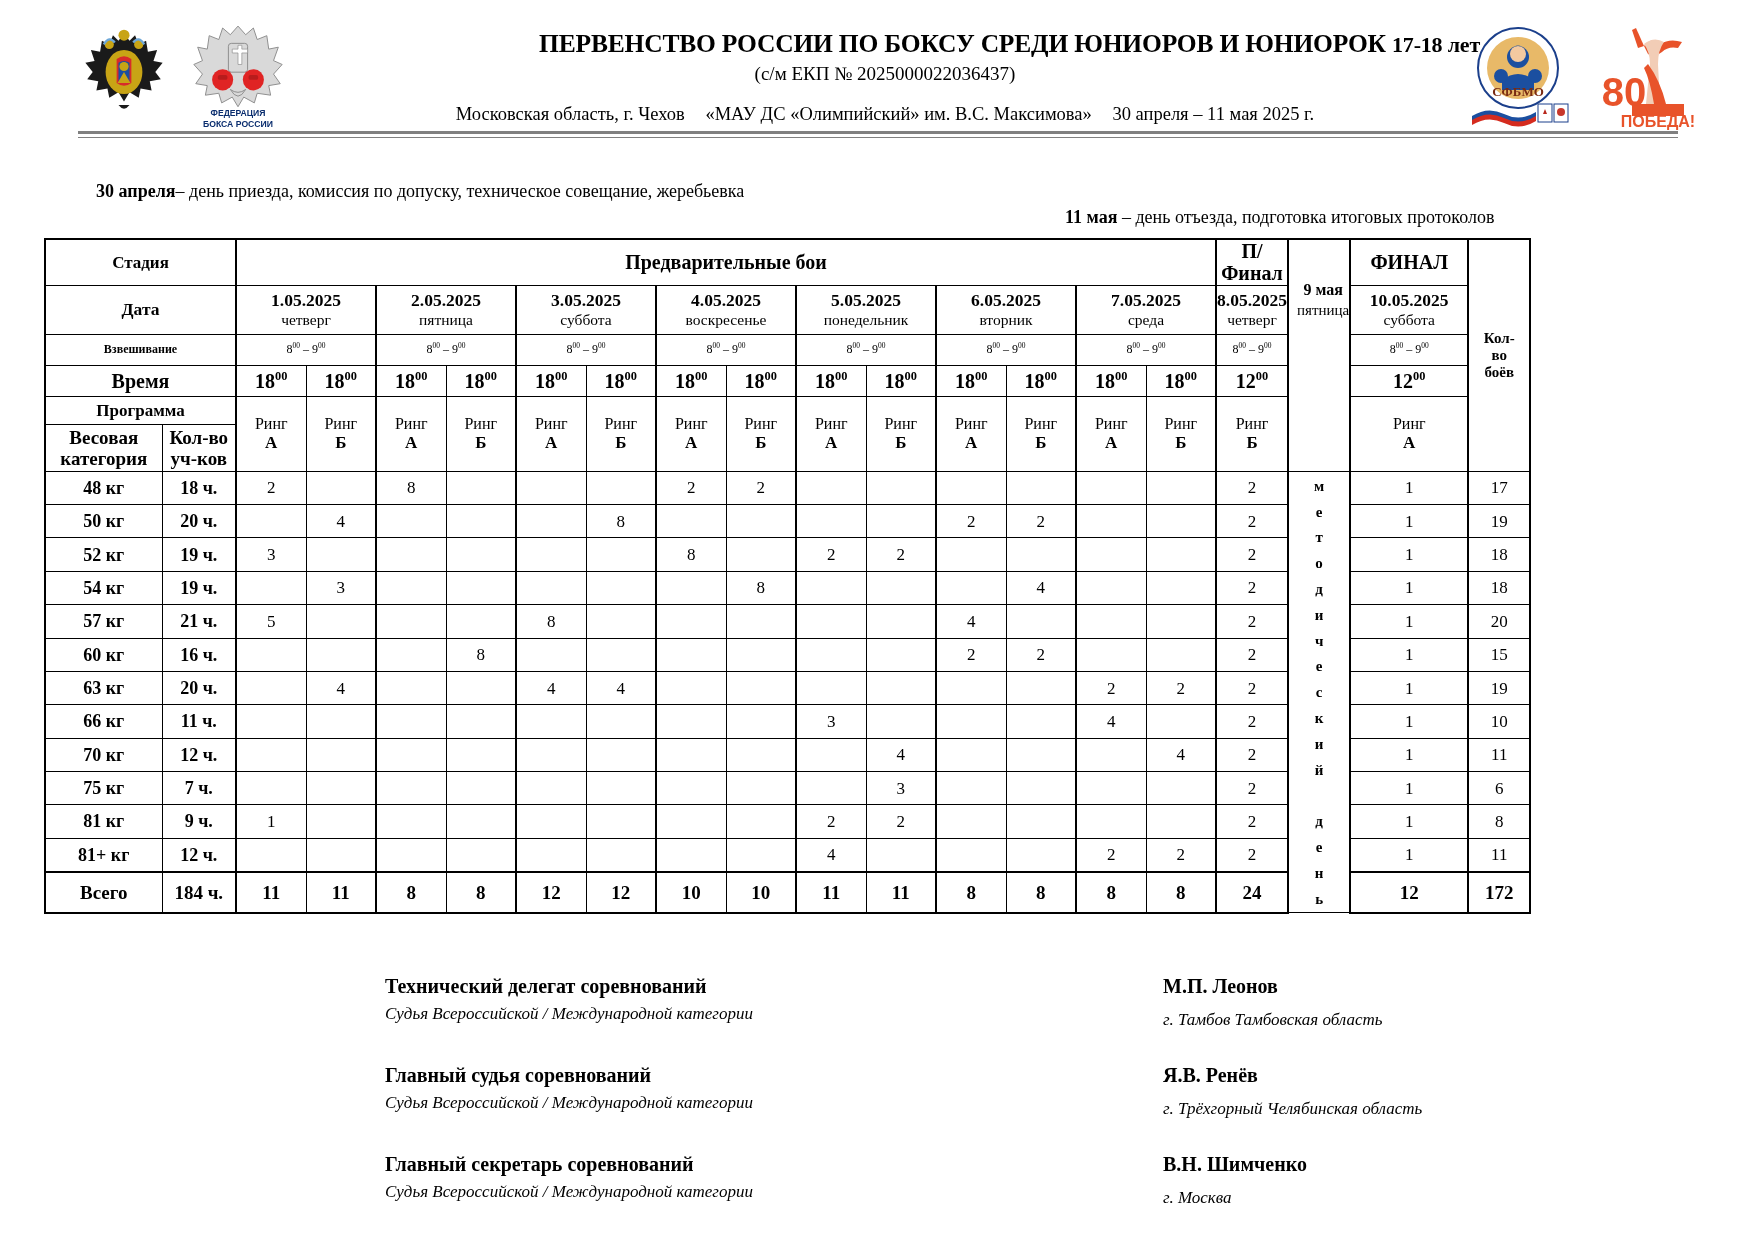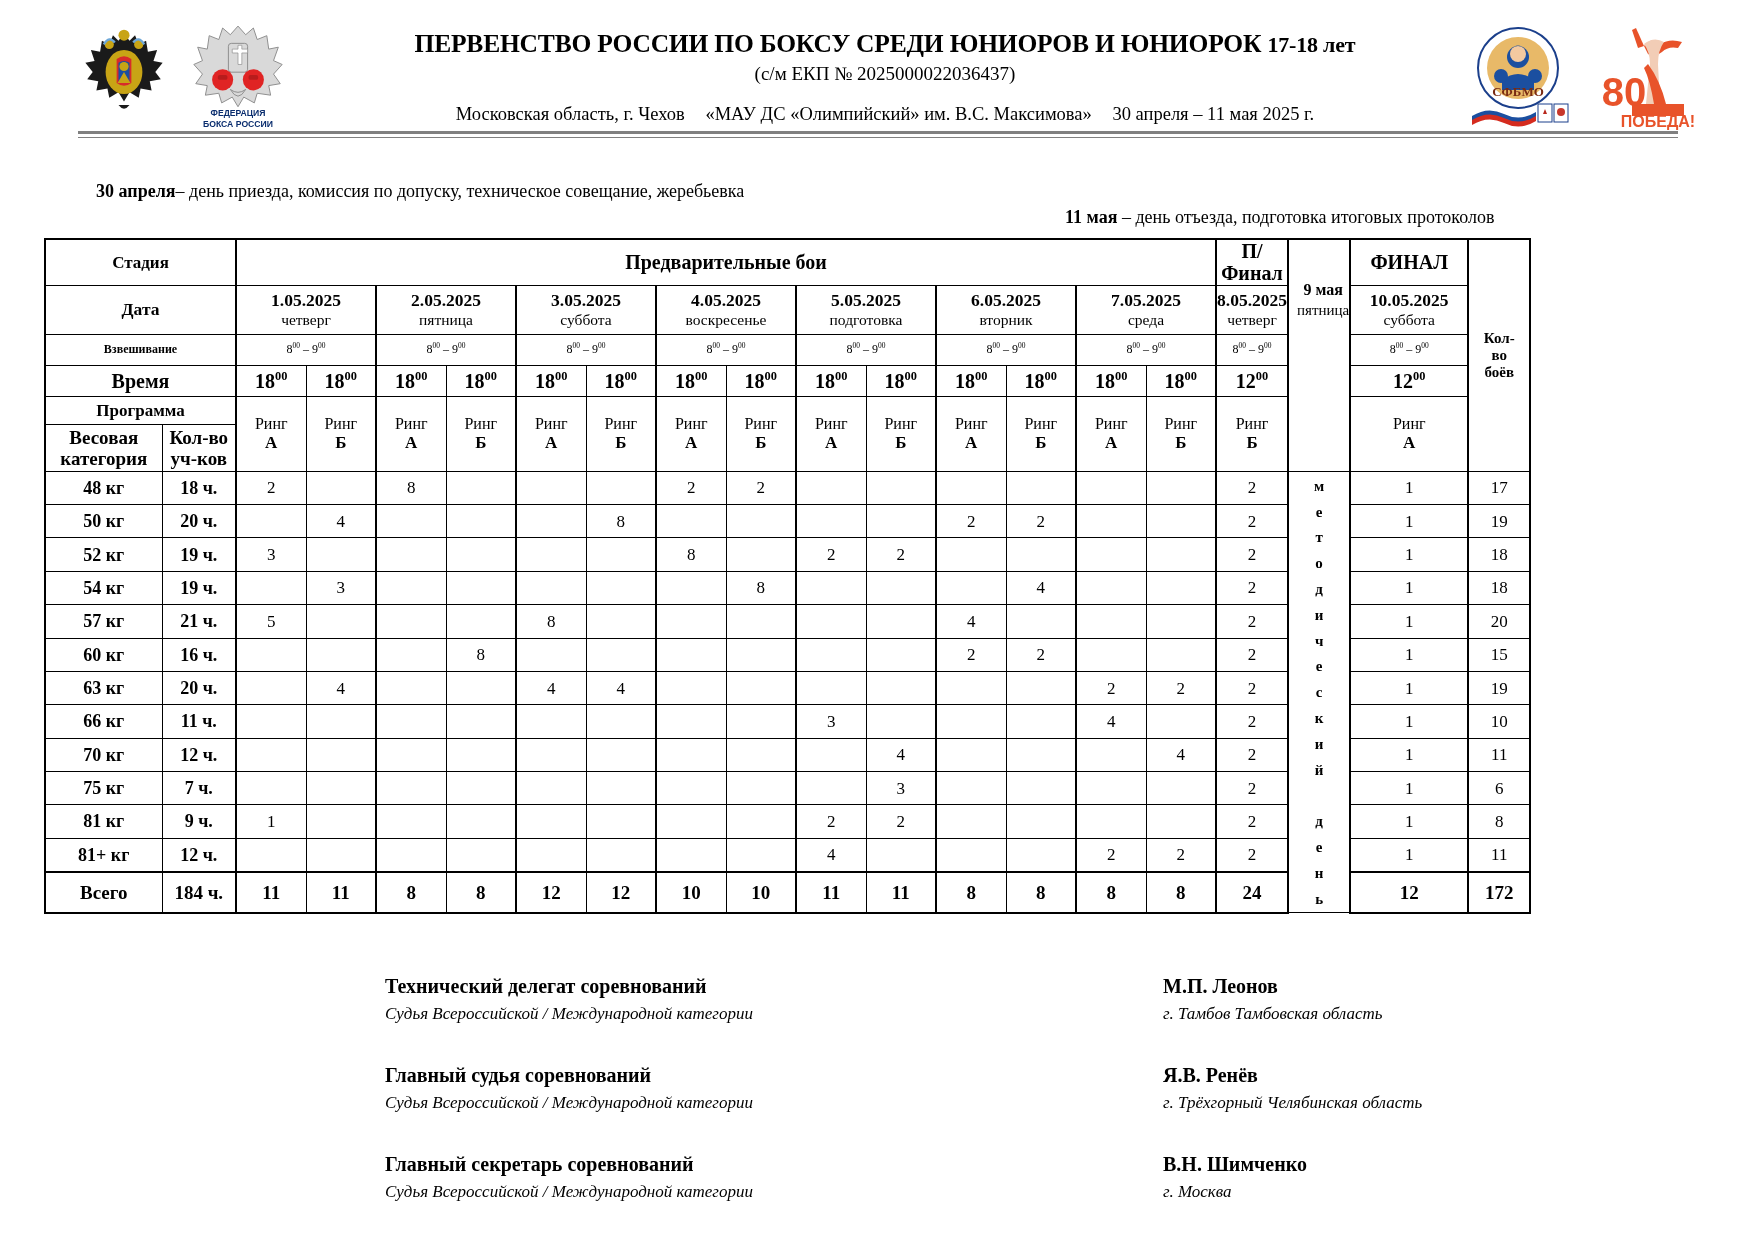--- a/index.html
+++ b/index.html
@@ -43,20 +43,21 @@
     top: 30px;
     width: 1190px;
     text-align: center;
   }
   .main-title {
     font-size: 25.5px;
     font-weight: bold;
     letter-spacing: -0.2px;
     line-height: 1.12;
     white-space: nowrap;
+    text-align: right;
   }
   .main-title .years {
     font-size: 22px;
   }
   .sub-code {
     font-size: 19px;
     margin-top: 4px;
   }
   .venue-line {
     position: absolute;
@@ -157,21 +158,21 @@
     left: 0;
     top: 975px;
     width: 1755px;
   }
   .sig-row { position: relative; height: 89px; }
   .sig-left { position: absolute; left: 385px; }
   .sig-right { position: absolute; left: 1163px; }
   .sig-role { font-size: 20px; font-weight: bold; }
   .sig-qual { font-size: 17px; font-style: italic; margin-top: 6px; }
   .sig-name { font-size: 20px; font-weight: bold; }
-  .sig-city { font-size: 17px; font-style: italic; margin-top: 6px; }
+  .sig-city { font-size: 17px; font-style: italic; margin-top: 12px; }
 </style>
 </head>
 <body>
 
 <div class="page">
 
   <div class="header">
 
     <svg class="logo logo-rf" viewBox="0 0 100 100">
       <g>
@@ -309,21 +310,21 @@
             <td class="thick-l" colspan="2">
               <div class="date-main">3.05.2025</div>
               <div class="date-dow">суббота</div>
             </td>
             <td class="thick-l" colspan="2">
               <div class="date-main">4.05.2025</div>
               <div class="date-dow">воскресенье</div>
             </td>
             <td class="thick-l" colspan="2">
               <div class="date-main">5.05.2025</div>
-              <div class="date-dow">подготовка</div>
+              <div class="date-dow">понедельник</div>
             </td>
             <td class="thick-l" colspan="2">
               <div class="date-main">6.05.2025</div>
               <div class="date-dow">вторник</div>
             </td>
             <td class="thick-l" colspan="2">
               <div class="date-main">7.05.2025</div>
               <div class="date-dow">среда</div>
             </td>
             <td class="thick-l">

